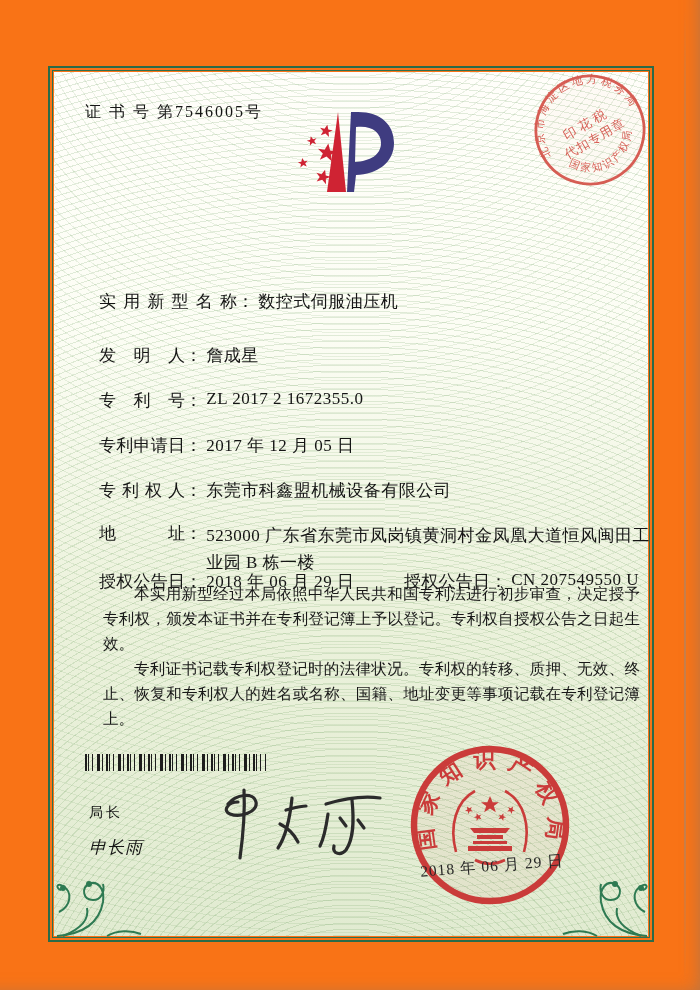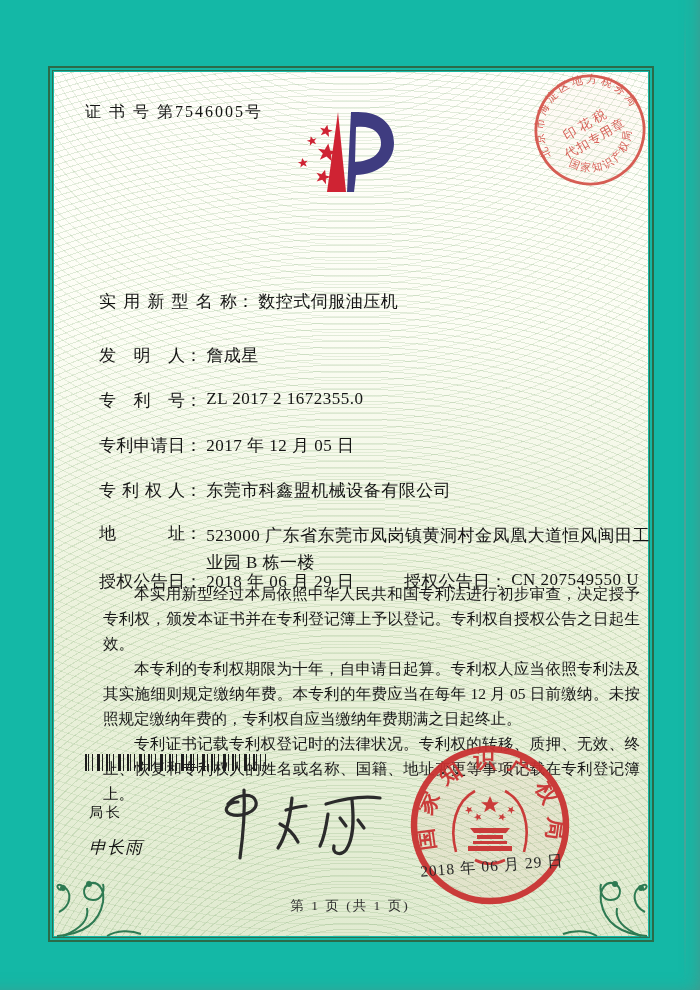--- a/index.html
+++ b/index.html
@@ -1,21 +1,21 @@
 <!DOCTYPE html>
 <html><head>
 <meta charset="utf-8">
 <style>
   html,body{margin:0;padding:0;}
   body{
     width:700px;height:990px;position:relative;background:#fbfbf9;
     font-family:"Liberation Serif","DejaVu Serif",serif;color:#151515;
     overflow:hidden;
   }
-  .page{position:absolute;inset:0;background:#14b8a6;
+  .page{position:absolute;inset:0;background:#f97316;
     box-shadow:inset -14px -10px 18px -14px rgba(120,120,115,.55);}
   
   .frame{position:absolute;left:48px;top:66px;width:606px;height:876px;
     border:2.5px solid #2b6b49;box-sizing:border-box;}
   .frame-inner{position:absolute;inset:2px;border:1px solid #2e7050;}
   
   .guilloche{position:absolute;inset:4px;
     background-color:#eef3e2;
     background-image:
       repeating-radial-gradient(circle at 50% 118%, rgba(105,158,92,.20) 0 1px, rgba(0,0,0,0) 1px 6px),
@@ -118,21 +118,20 @@
         <span class="fvalue">2018 年 06 月 29 日</span>
         <span class="pair2">
           <span class="flabel">授权公告日</span><span class="fcolon">：</span>
           <span class="fvalue">CN 207549550 U</span>
         </span>
       </div>
     </div>
 
     <div class="paras">
       <p>本实用新型经过本局依照中华人民共和国专利法进行初步审查，决定授予专利权，颁发本证书并在专利登记簿上予以登记。专利权自授权公告之日起生效。</p>
-      <p>本专利的专利权期限为十年，自申请日起算。专利权人应当依照专利法及其实施细则规定缴纳年费。本专利的年费应当在每年 12 月 05 日前缴纳。未按照规定缴纳年费的，专利权自应当缴纳年费期满之日起终止。</p>
       <p>专利证书记载专利权登记时的法律状况。专利权的转移、质押、无效、终止、恢复和专利权人的姓名或名称、国籍、地址变更等事项记载在专利登记簿上。</p>
     </div>
 
     <div class="barcode"></div>
 
     <div class="signer-title">局长</div>
     <div class="signer-name">申长雨</div>
 
     <svg class="sig" width="200" height="80" viewBox="0 0 200 80">
       <g fill="none" stroke="#2b2b2b" stroke-width="3.2" stroke-linecap="round">
@@ -206,15 +205,14 @@
       <g fill="none" stroke="#2e7a52" stroke-width="2">
         <path d="M4,86 C30,84 46,74 50,52 C52,38 44,30 36,34 C28,38 30,50 40,50 C48,50 52,42 50,34"></path>
         <path d="M6,62 C18,56 20,42 10,36 C4,32 2,38 8,40"></path>
         <path d="M10,86 C30,78 36,68 34,58"></path>
         <path d="M54,86 C64,80 78,80 88,84"></path>
         <circle cx="36" cy="34" r="2" fill="#2e7a52"></circle>
         <circle cx="10" cy="38" r="2" fill="#2e7a52"></circle>
       </g>
     </svg>
 
-    <div class="footer">第 1 页 (共 1 页)</div>
   </div>
 </div>
 
 </body></html>

